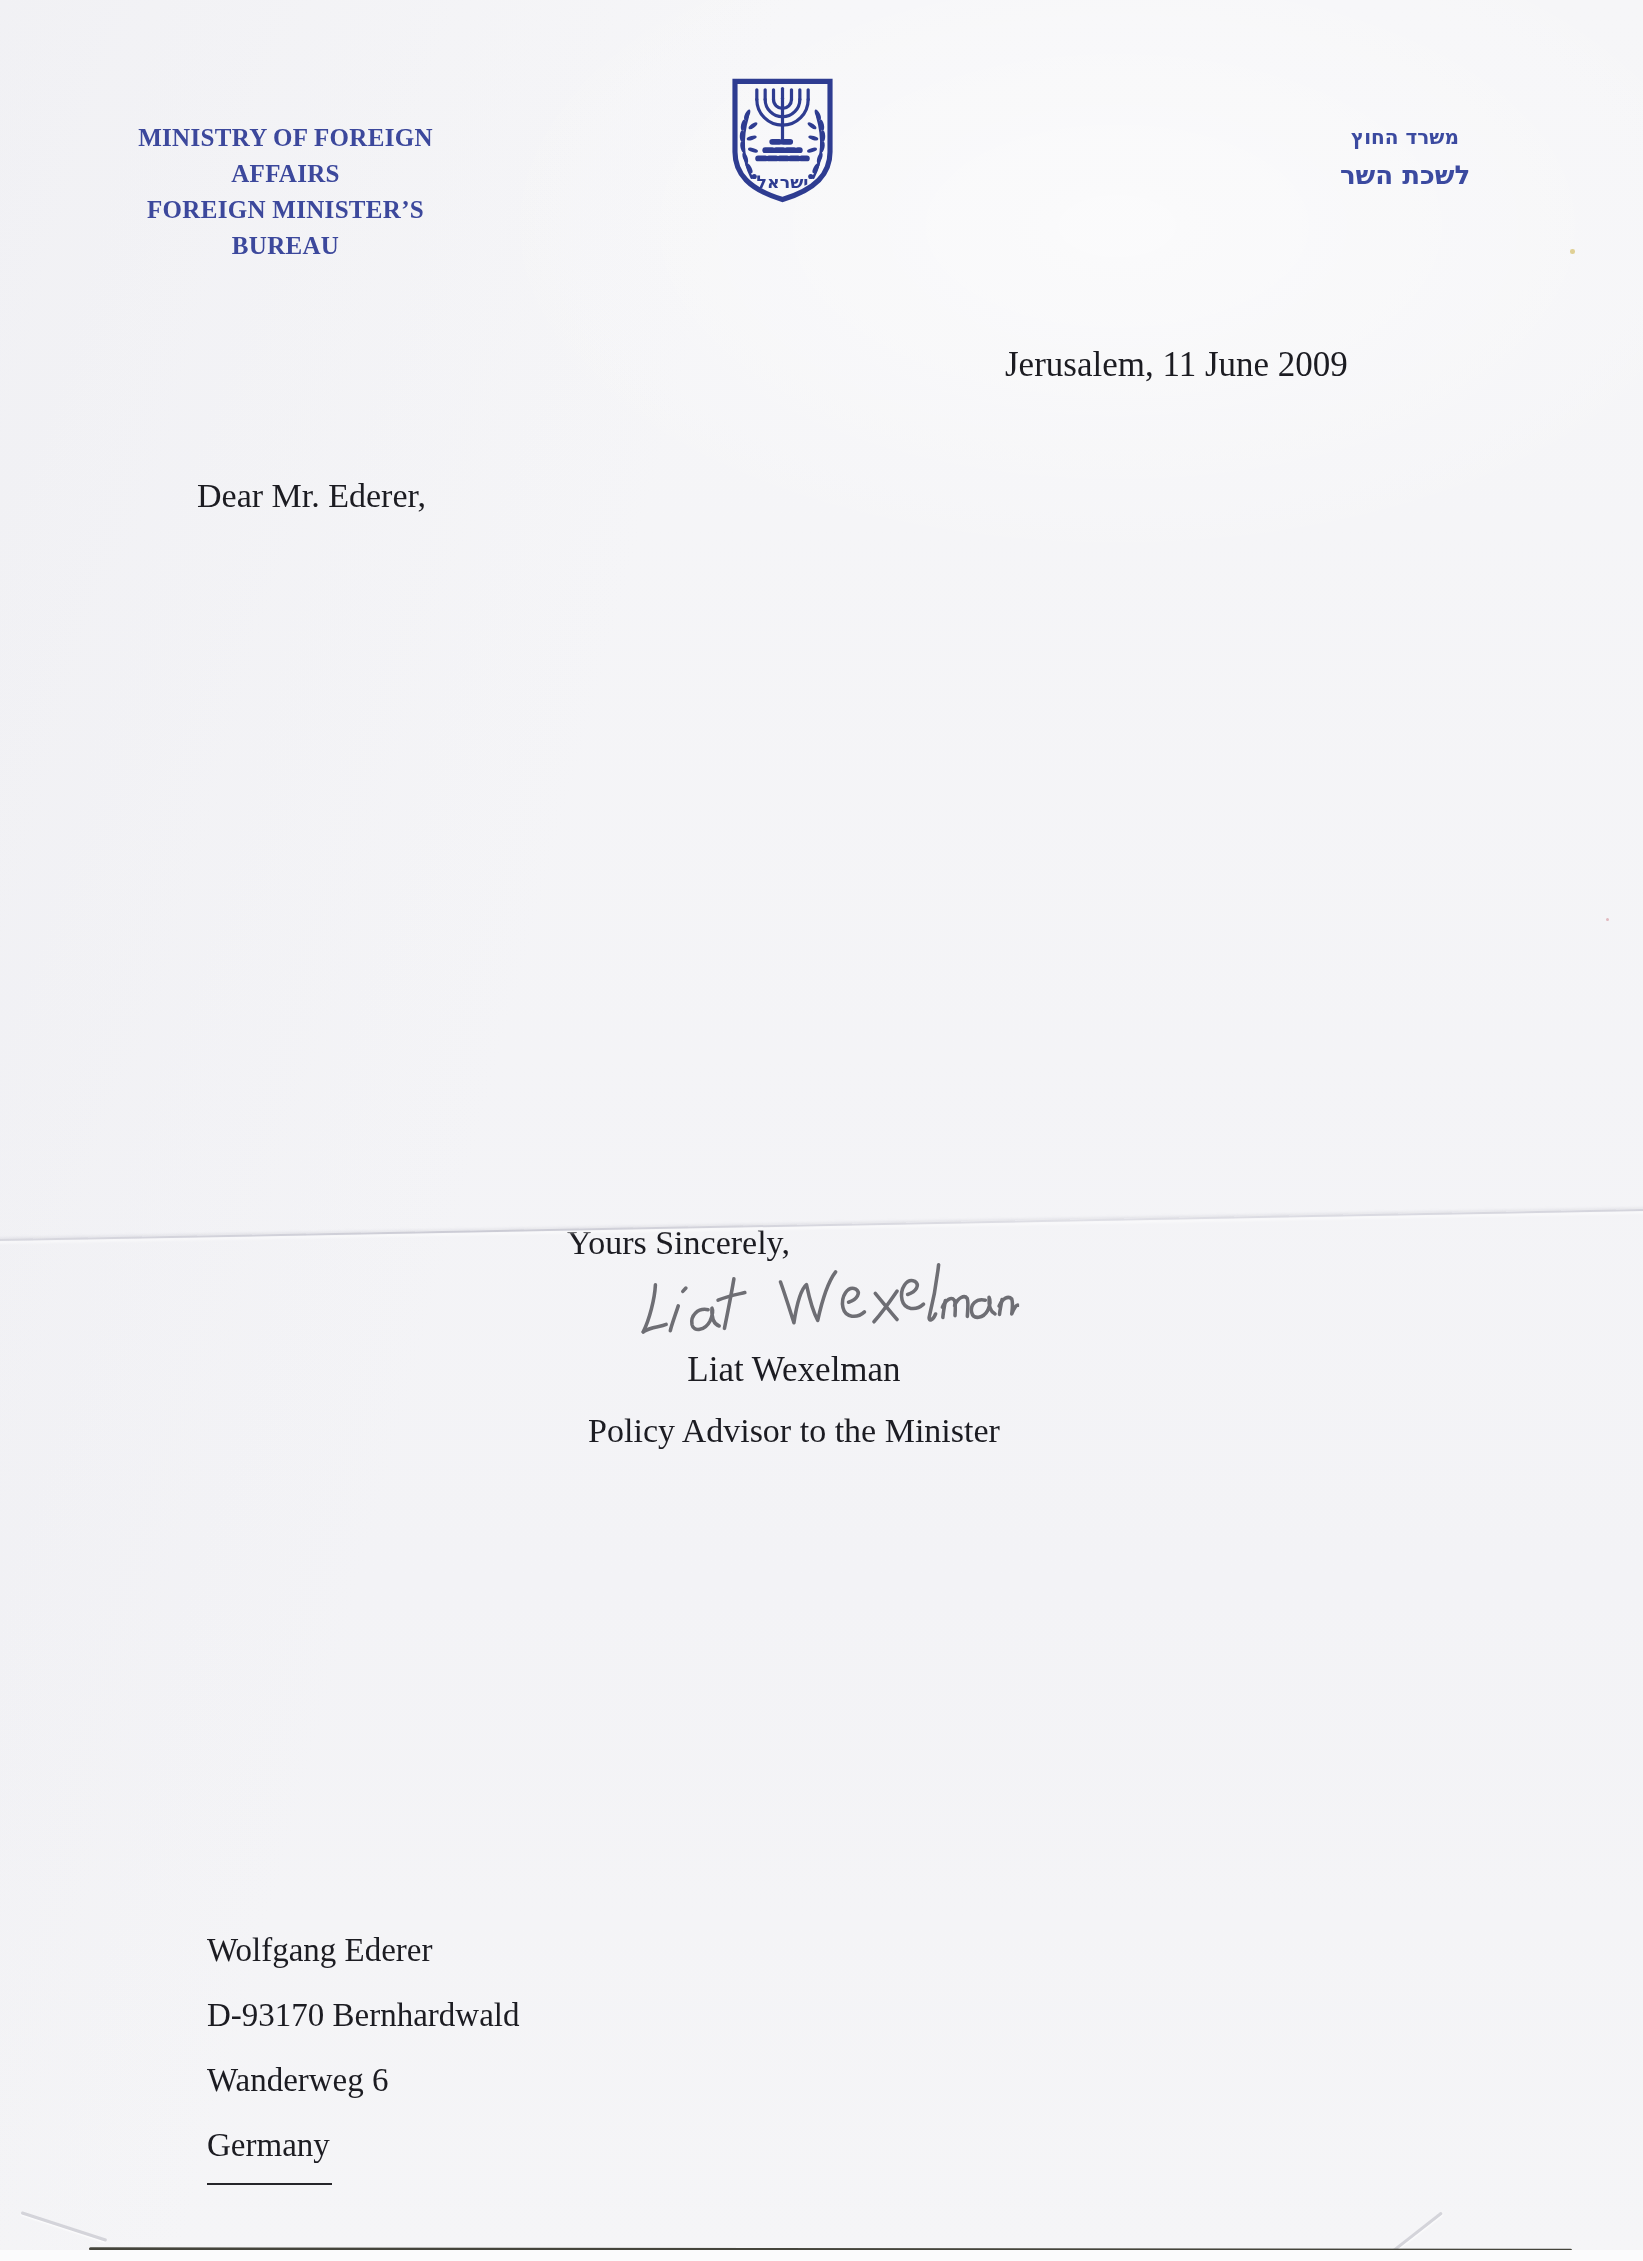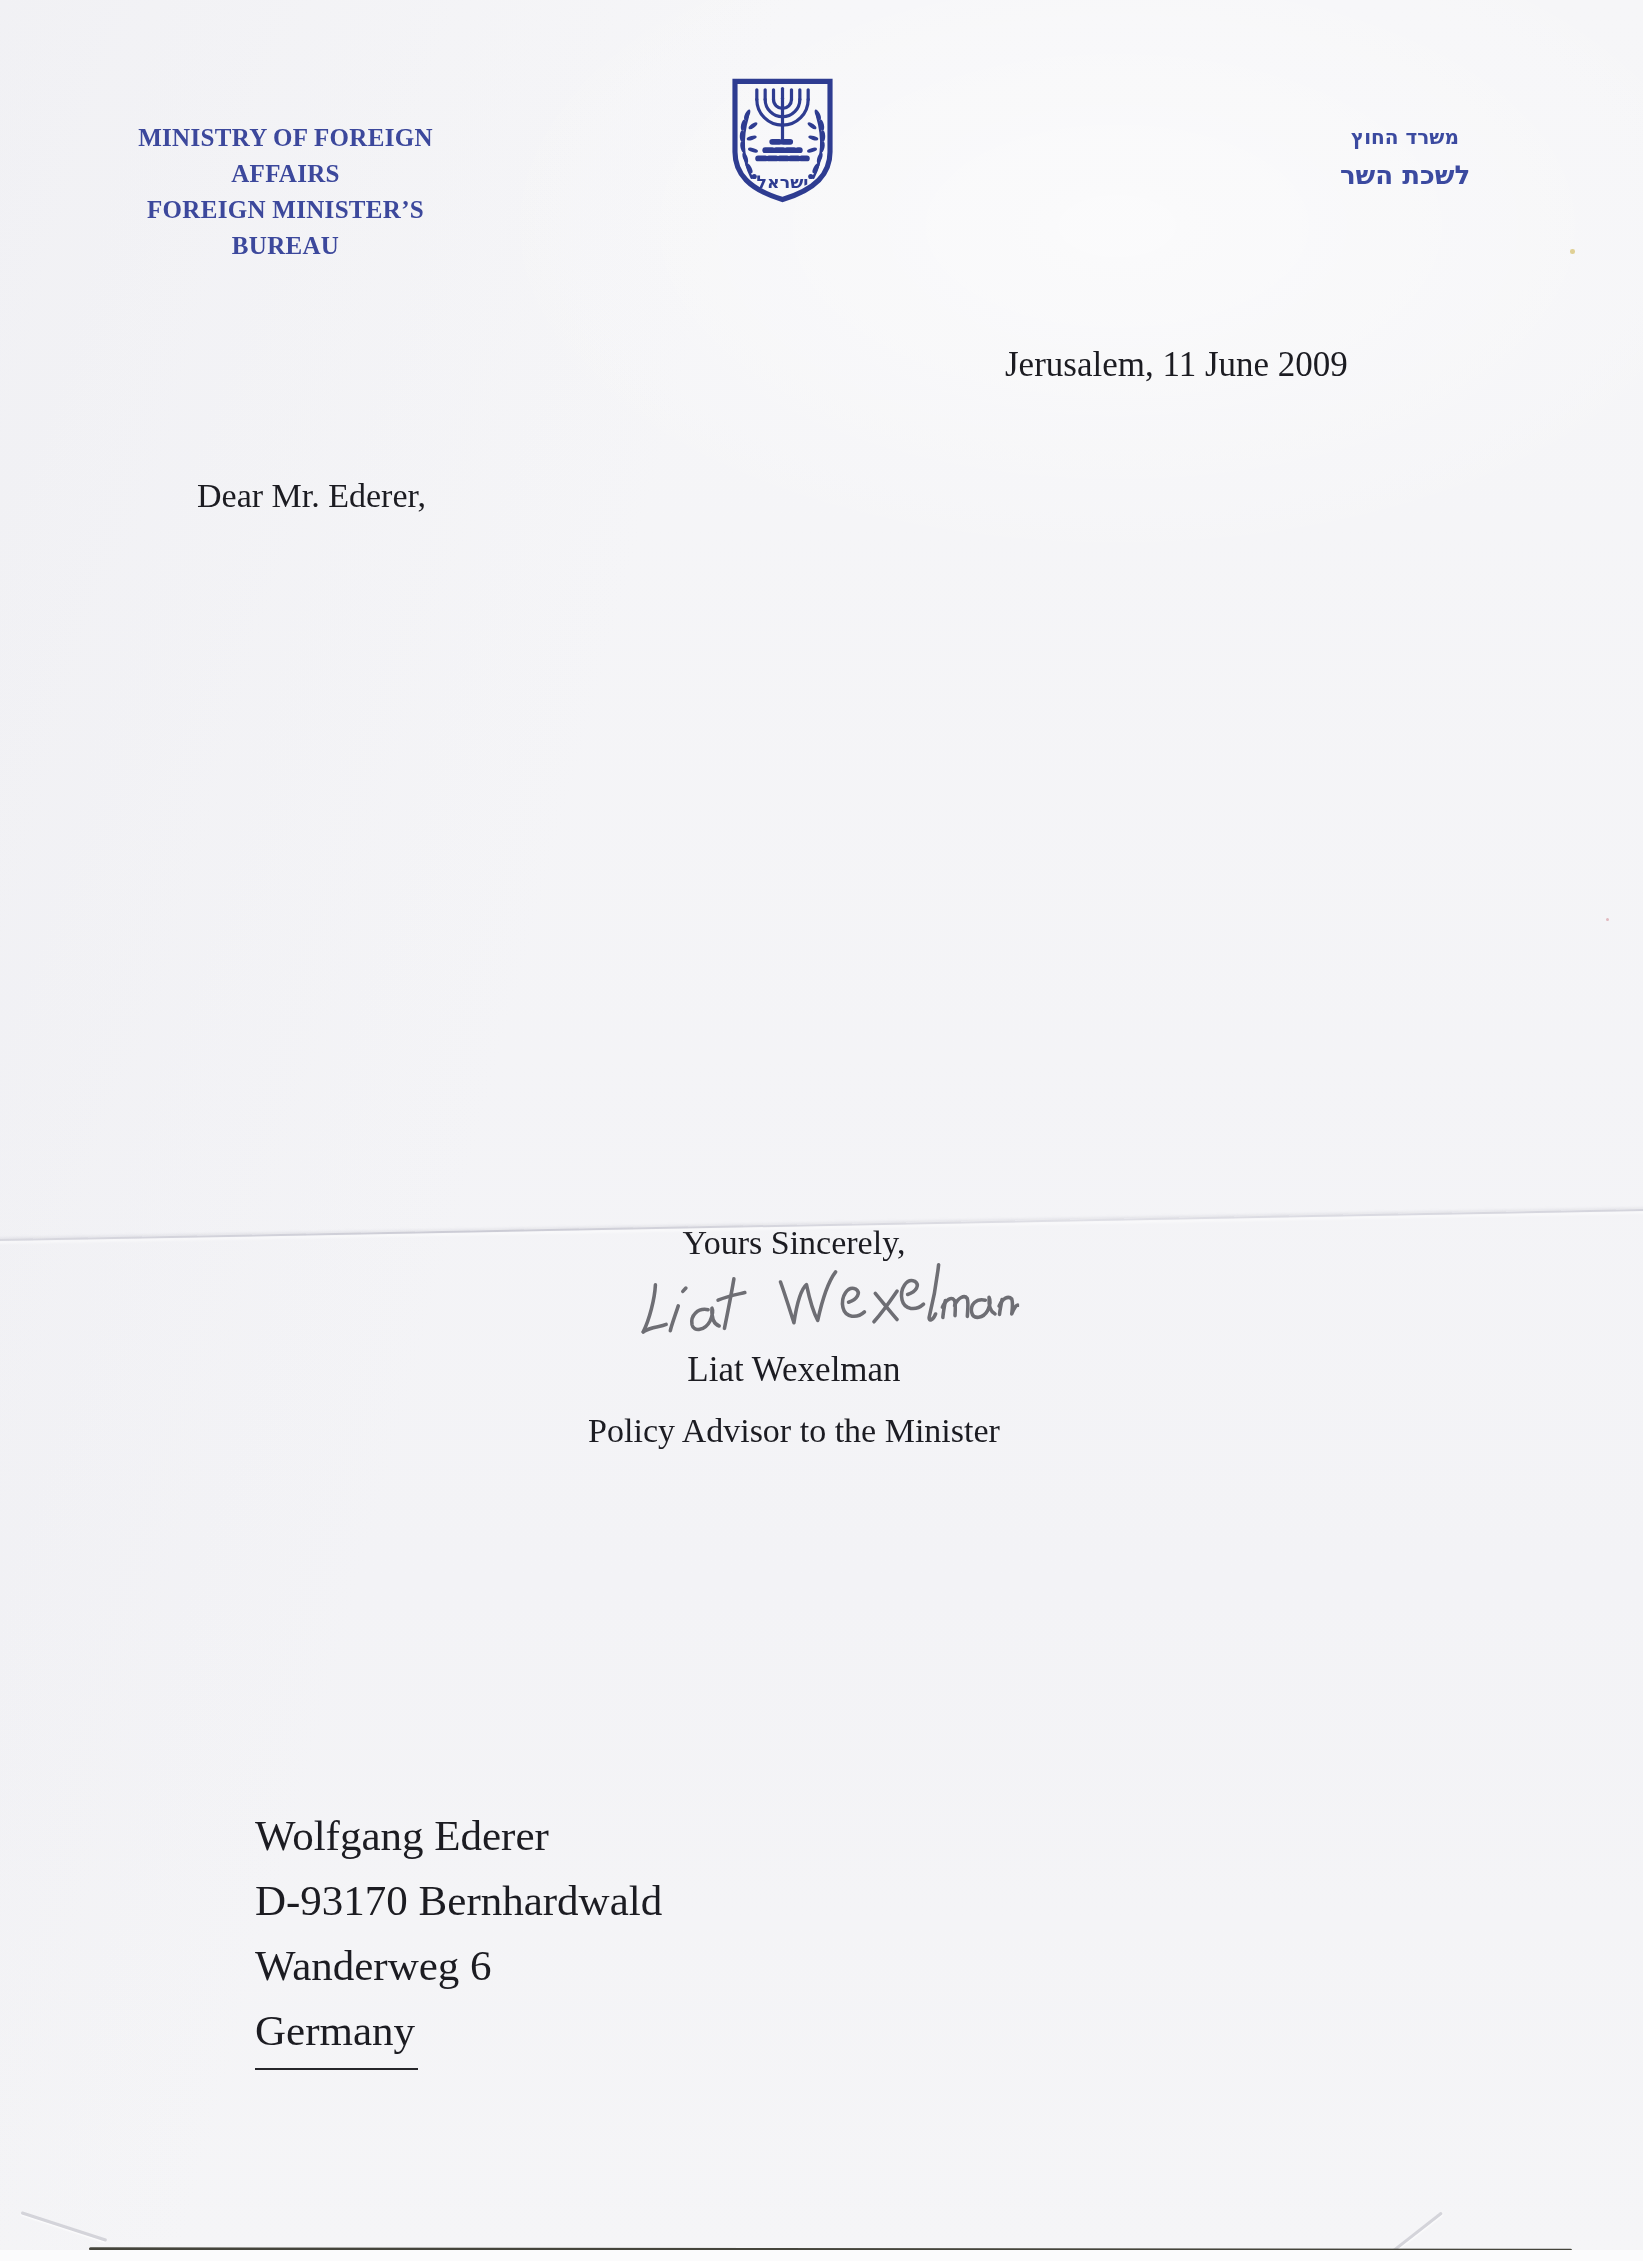--- a/index.html
+++ b/index.html
@@ -86,21 +86,21 @@
   .para.p2 { top: 849px; }
   .jline { text-align: justify; text-align-last: justify; }
   .jlast { text-align: justify; text-align-last: left; }
 
   
   .valediction {
     position: absolute;
     left: 567px;
     top: 1223px;
     width: 454px;
-    text-align: center;
+    text-align: left;
     font-size: 34px;
     line-height: 40px;
   }
   .signature-svg {
     position: absolute;
     left: 632px;
     top: 1258px;
     width: 387px;
     height: 97px;
     transform: rotate(-2.5deg);
@@ -121,24 +121,23 @@
     width: 454px;
     text-align: center;
     font-size: 34px;
     line-height: 40px;
   }
 
   
   .recipient {
     position: absolute;
     left: 207px;
-    top: 1803px;
-    font-size: 43px;
+    top: 1918px;
+    font-size: 33px;
     line-height: 65px;
-    margin-left: 48px;
   }
   .underlined {
     display: inline-block;
     border-bottom: 2.6px solid #26262a;
     padding-bottom: 4.5px;
     padding-right: 2.6px;
   }
 
   
   .crease-main {

